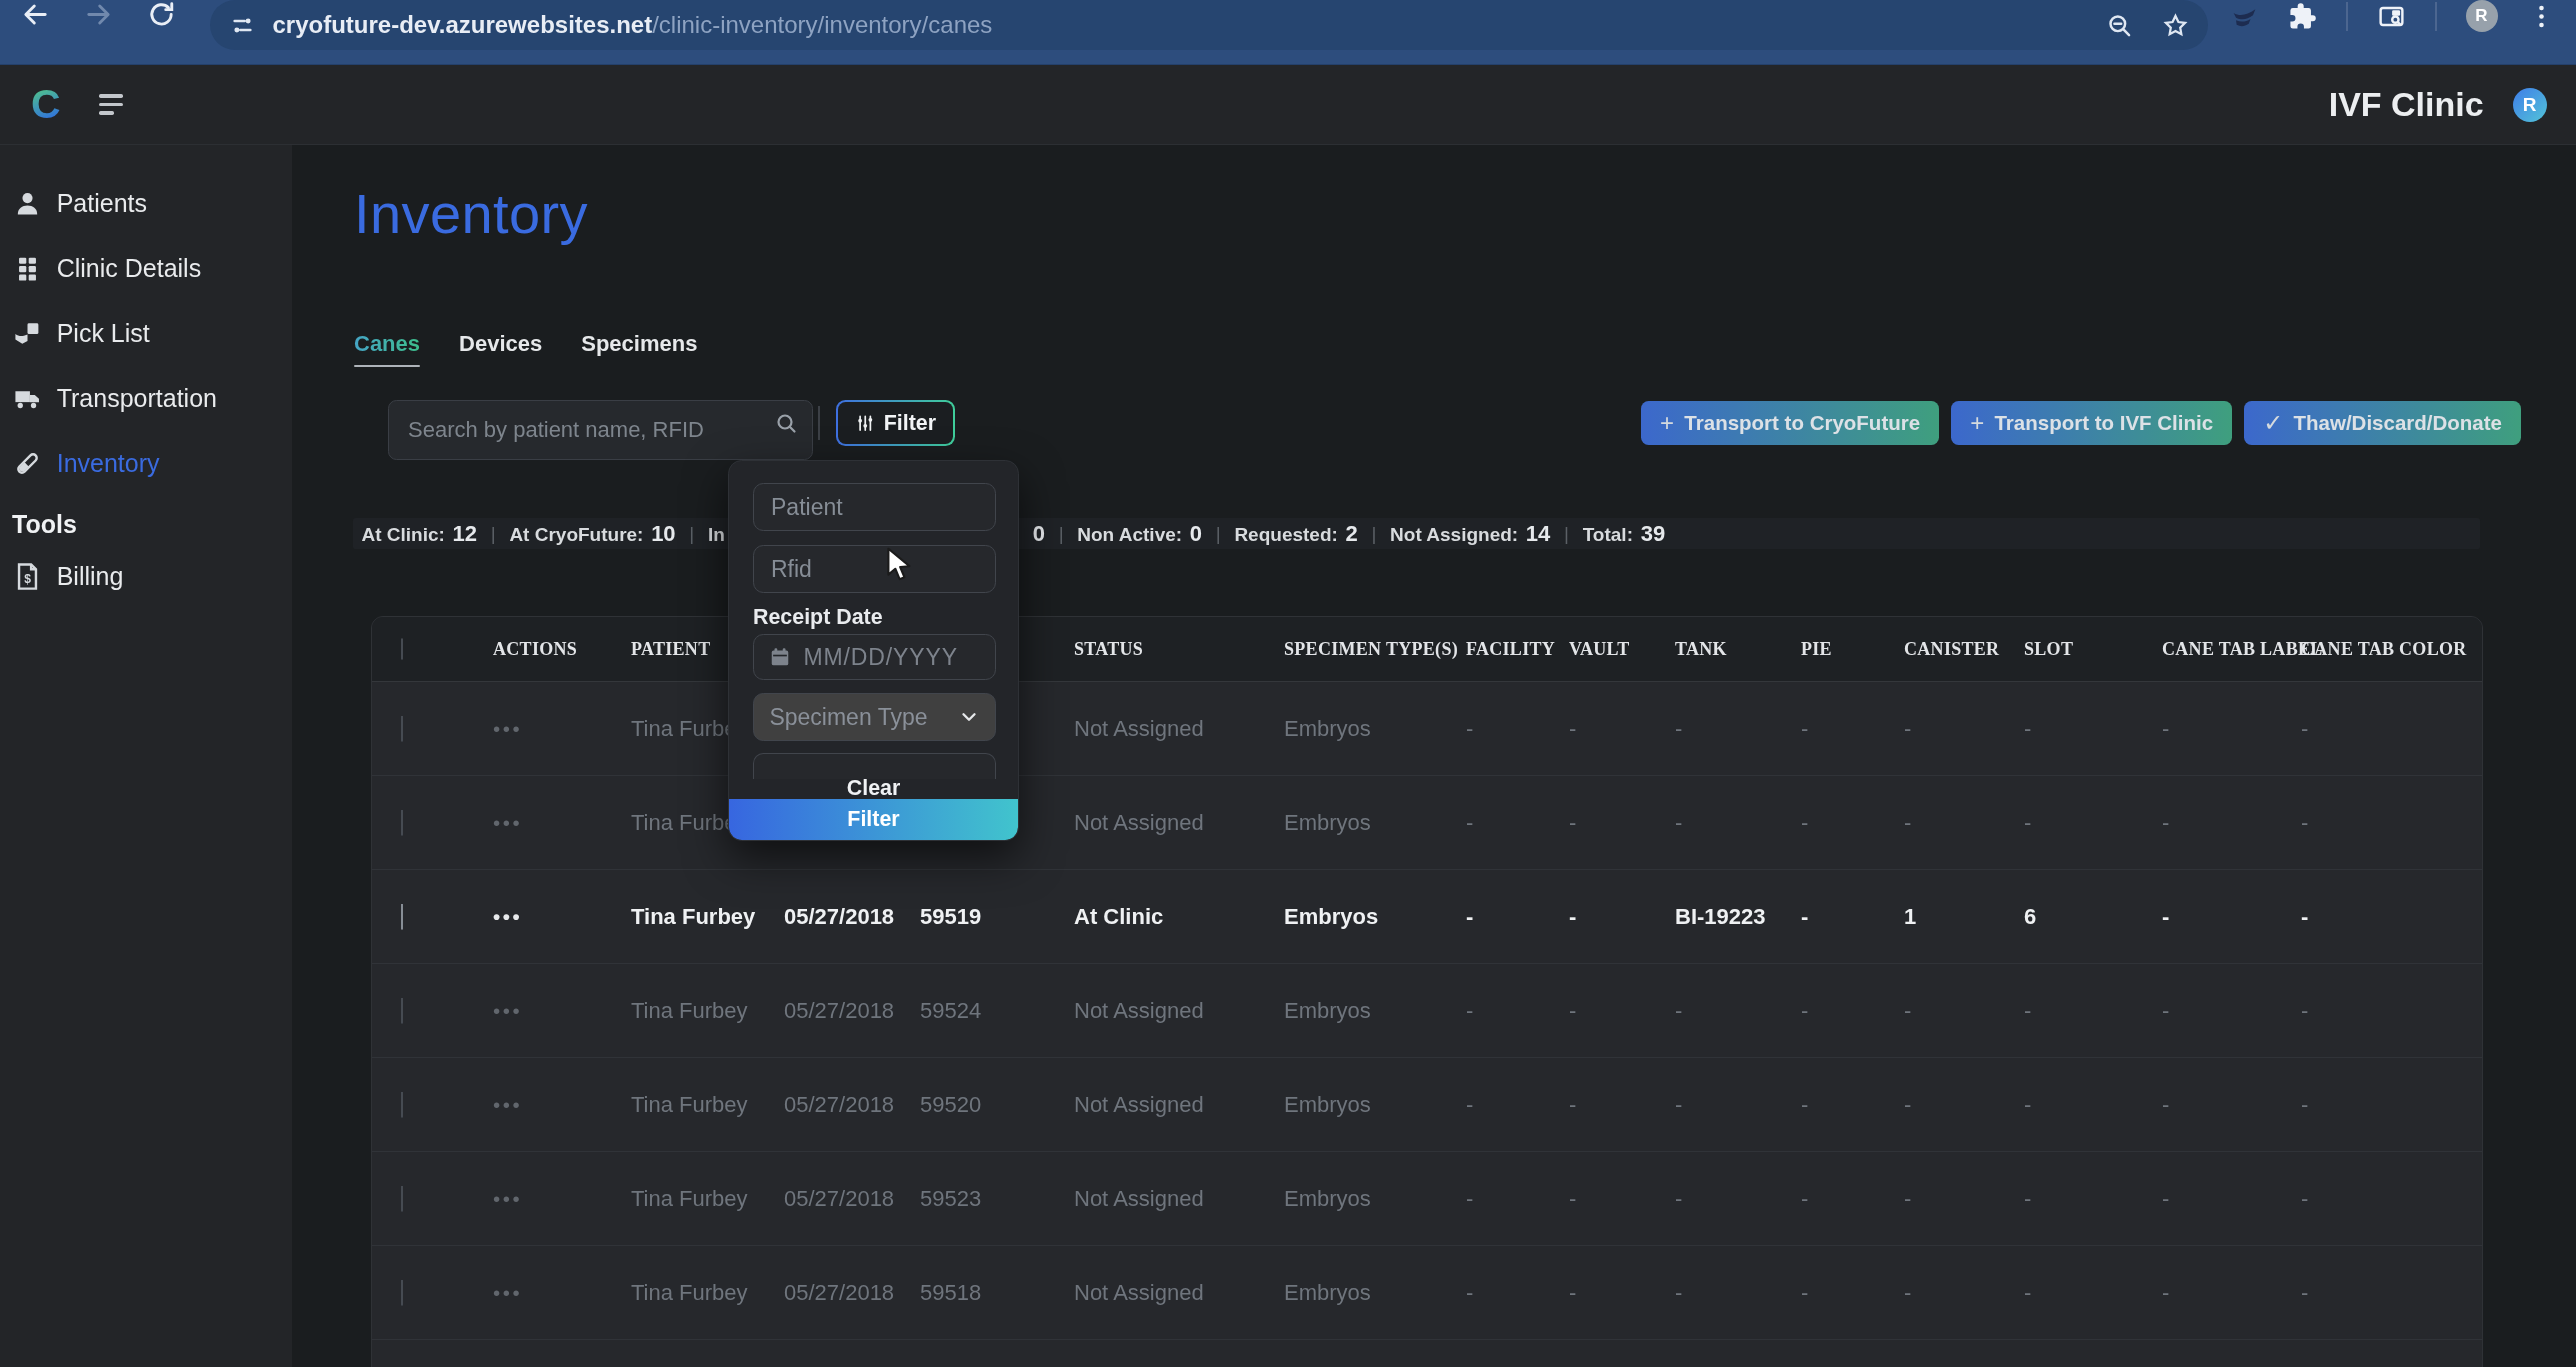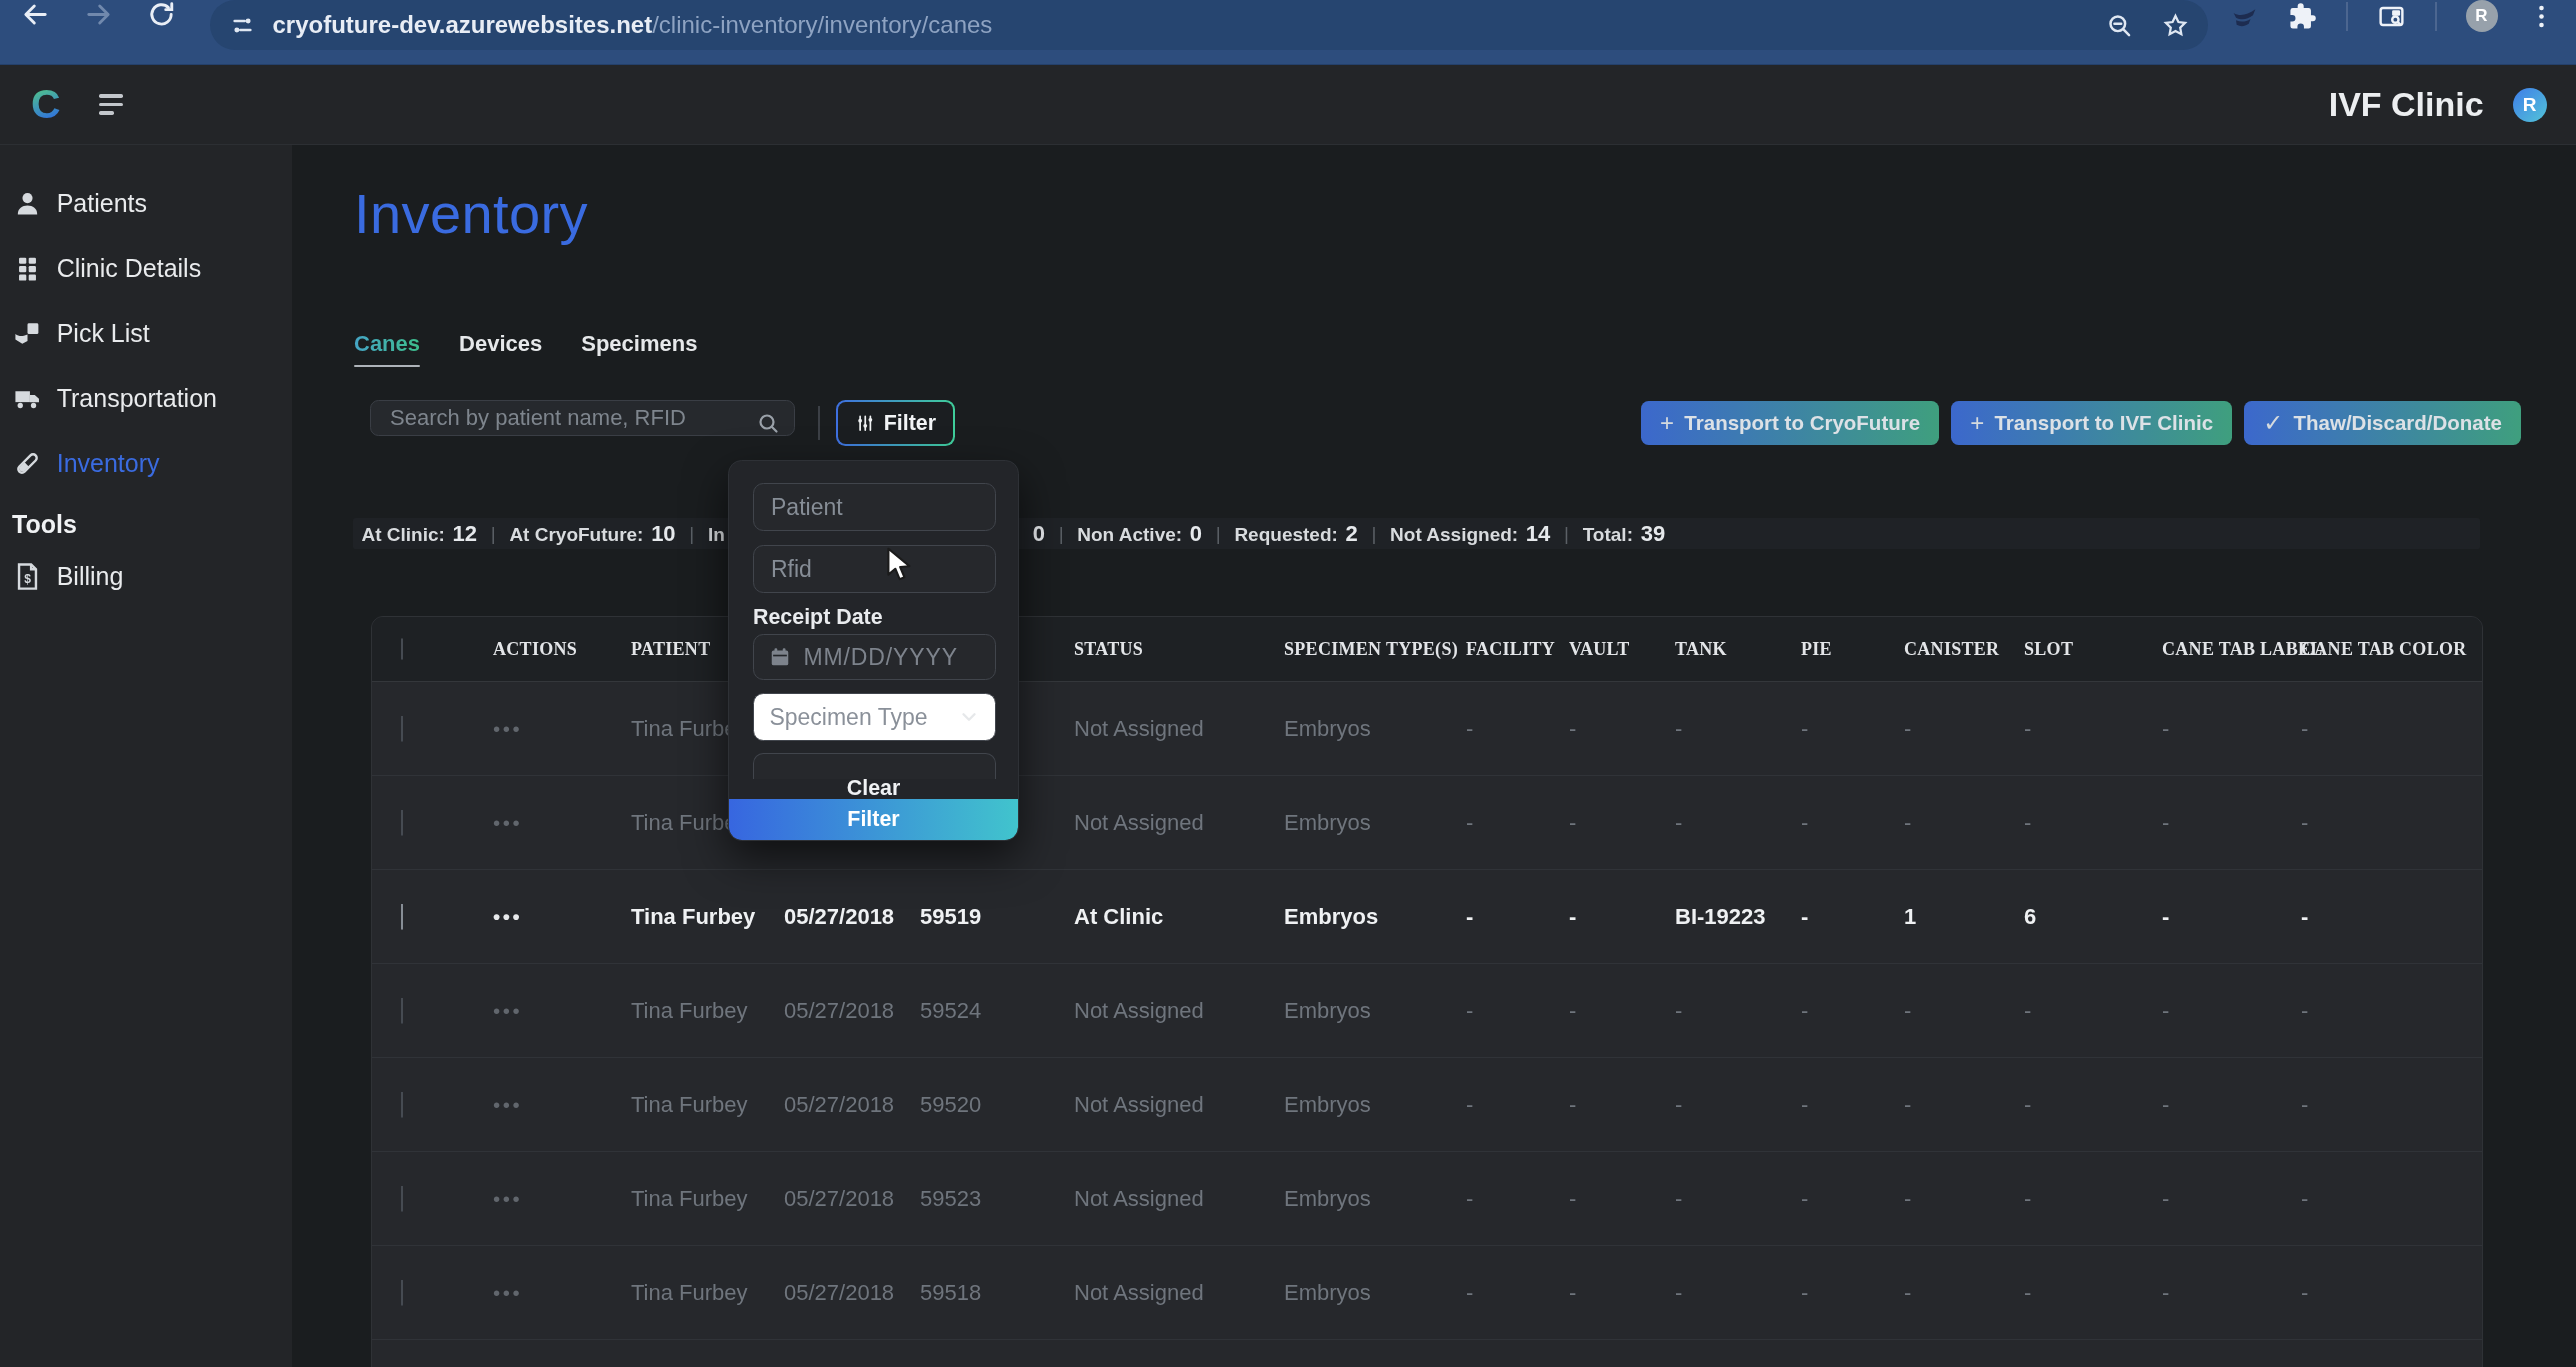--- a/index.html
+++ b/index.html
@@ -51,21 +51,21 @@
   
   .content{position:absolute;top:145px;left:292px;right:0;bottom:0;background:#1a1d1f;}
   .page-title{position:absolute;left:62px;top:36px;font-size:56px;font-weight:500;letter-spacing:0.4px;
               color:var(--title_accent,#3a6be0);}
   .tabs{position:absolute;left:62px;top:186px;display:flex;gap:39px;}
   .tab{font-size:22px;font-weight:700;color:#e6e8ea;cursor:pointer;}
   .tab.active{background:linear-gradient(90deg,var(--tab_active_start,#45a5c6),var(--tab_active_end,#3dbd8b));
               -webkit-background-clip:text;background-clip:text;color:transparent;}
   .tab.active::after{content:"";display:block;height:2.6px;border-radius:1.7px;background:#aeb3b9;margin-top:7.7px;}
 
-  .searchwrap{position:absolute;left:54px;top:255px;width:425px;height:36px;padding-left:24px;}
+  .searchwrap{position:absolute;left:72px;top:255px;width:425px;height:60px;padding-left:24px;}
   .searchwrap input{width:100%;height:100%;box-sizing:border-box;background:#26292d;border:1.3px solid #3a3e45;
         border-radius:8.5px;color:#e8eaec;font-size:22px;padding:0 56px 0 19px;outline:none;font-family:inherit;}
   .searchwrap input::placeholder{color:#7e858d;}
   .searchwrap .sico{position:absolute;right:15.4px;top:11px;width:24px;height:24px;color:#9aa1a9;}
   .tb-div{position:absolute;left:526px;top:261px;width:1.7px;height:34px;background:#3c4046;}
   .filterbtn{position:absolute;left:544px;top:255px;height:46px;border-radius:9.4px;padding:1.7px;box-sizing:border-box;
              background:linear-gradient(90deg,#3e6fe0,#3fce9a);cursor:pointer;}
   .filterbtn .inner{height:100%;border-radius:7.7px;background:#1b1e21;display:flex;align-items:center;
                     justify-content:center;gap:8.5px;padding:0 17px;}
   .filterbtn .fico{width:20.5px;height:20.5px;color:#eef0f2;}
@@ -106,21 +106,21 @@
          border-radius:13.7px;box-shadow:0 17px 43px rgba(0,0,0,.6);z-index:50;box-sizing:border-box;overflow:hidden;}
   .panel .pin{position:absolute;left:24px;width:243px;height:48px;box-sizing:border-box;background:#26282c;
         border:1.3px solid #41454c;border-radius:10.3px;color:#e8eaec;font-size:23px;padding:0 17px;outline:none;font-family:inherit;}
   .panel .pin::placeholder{color:#868d96;}
   .p-patient{top:22px;} .p-rfid{top:84px;}
   .p-datelabel{position:absolute;left:24px;top:144px;font-size:21.4px;font-weight:700;color:#e9ebee;}
   .p-date{position:absolute;left:24px;top:173px;width:243px;height:46px;box-sizing:border-box;background:#26282c;
           border:1.3px solid #41454c;border-radius:10.3px;display:flex;align-items:center;padding:0 15.4px;gap:12px;}
   .p-date .calico{width:22px;height:22px;color:#7d838c;flex:0 0 auto;}
   .p-date .dph{font-size:23px;color:#7d838c;letter-spacing:0.9px;}
-  .p-select{position:absolute;left:24px;top:232px;width:243px;height:48px;box-sizing:border-box;background:#ffffff;
+  .p-select{position:absolute;left:24px;top:232px;width:243px;height:48px;box-sizing:border-box;background:#404040;
           border:1.3px solid #41454c;border-radius:10.3px;display:flex;align-items:center;padding:0 15.4px;cursor:pointer;}
   .p-select .sph{font-size:23px;color:#8a9099;flex:1;}
   .p-select .chev{width:22px;height:22px;color:#e6e8ea;}
   .p-partial{position:absolute;left:24px;top:292px;width:243px;height:26px;box-sizing:border-box;
           border:1.3px solid #41454c;border-bottom:none;border-radius:10.3px 10.3px 0 0;background:#26282c;}
   .p-clear{position:absolute;left:0;right:0;top:315px;text-align:center;font-size:21.4px;font-weight:700;color:#f0f2f4;cursor:pointer;}
   .p-apply{position:absolute;left:0;right:0;bottom:0;height:41px;display:flex;align-items:center;justify-content:center;
           background:linear-gradient(90deg,var(--apply_gradient_start,#3766e0),var(--apply_gradient_end,#41c4cd));
           font-size:21.4px;font-weight:700;color:#ffffff;border-radius:0 0 13px 13px;cursor:pointer;}
 

